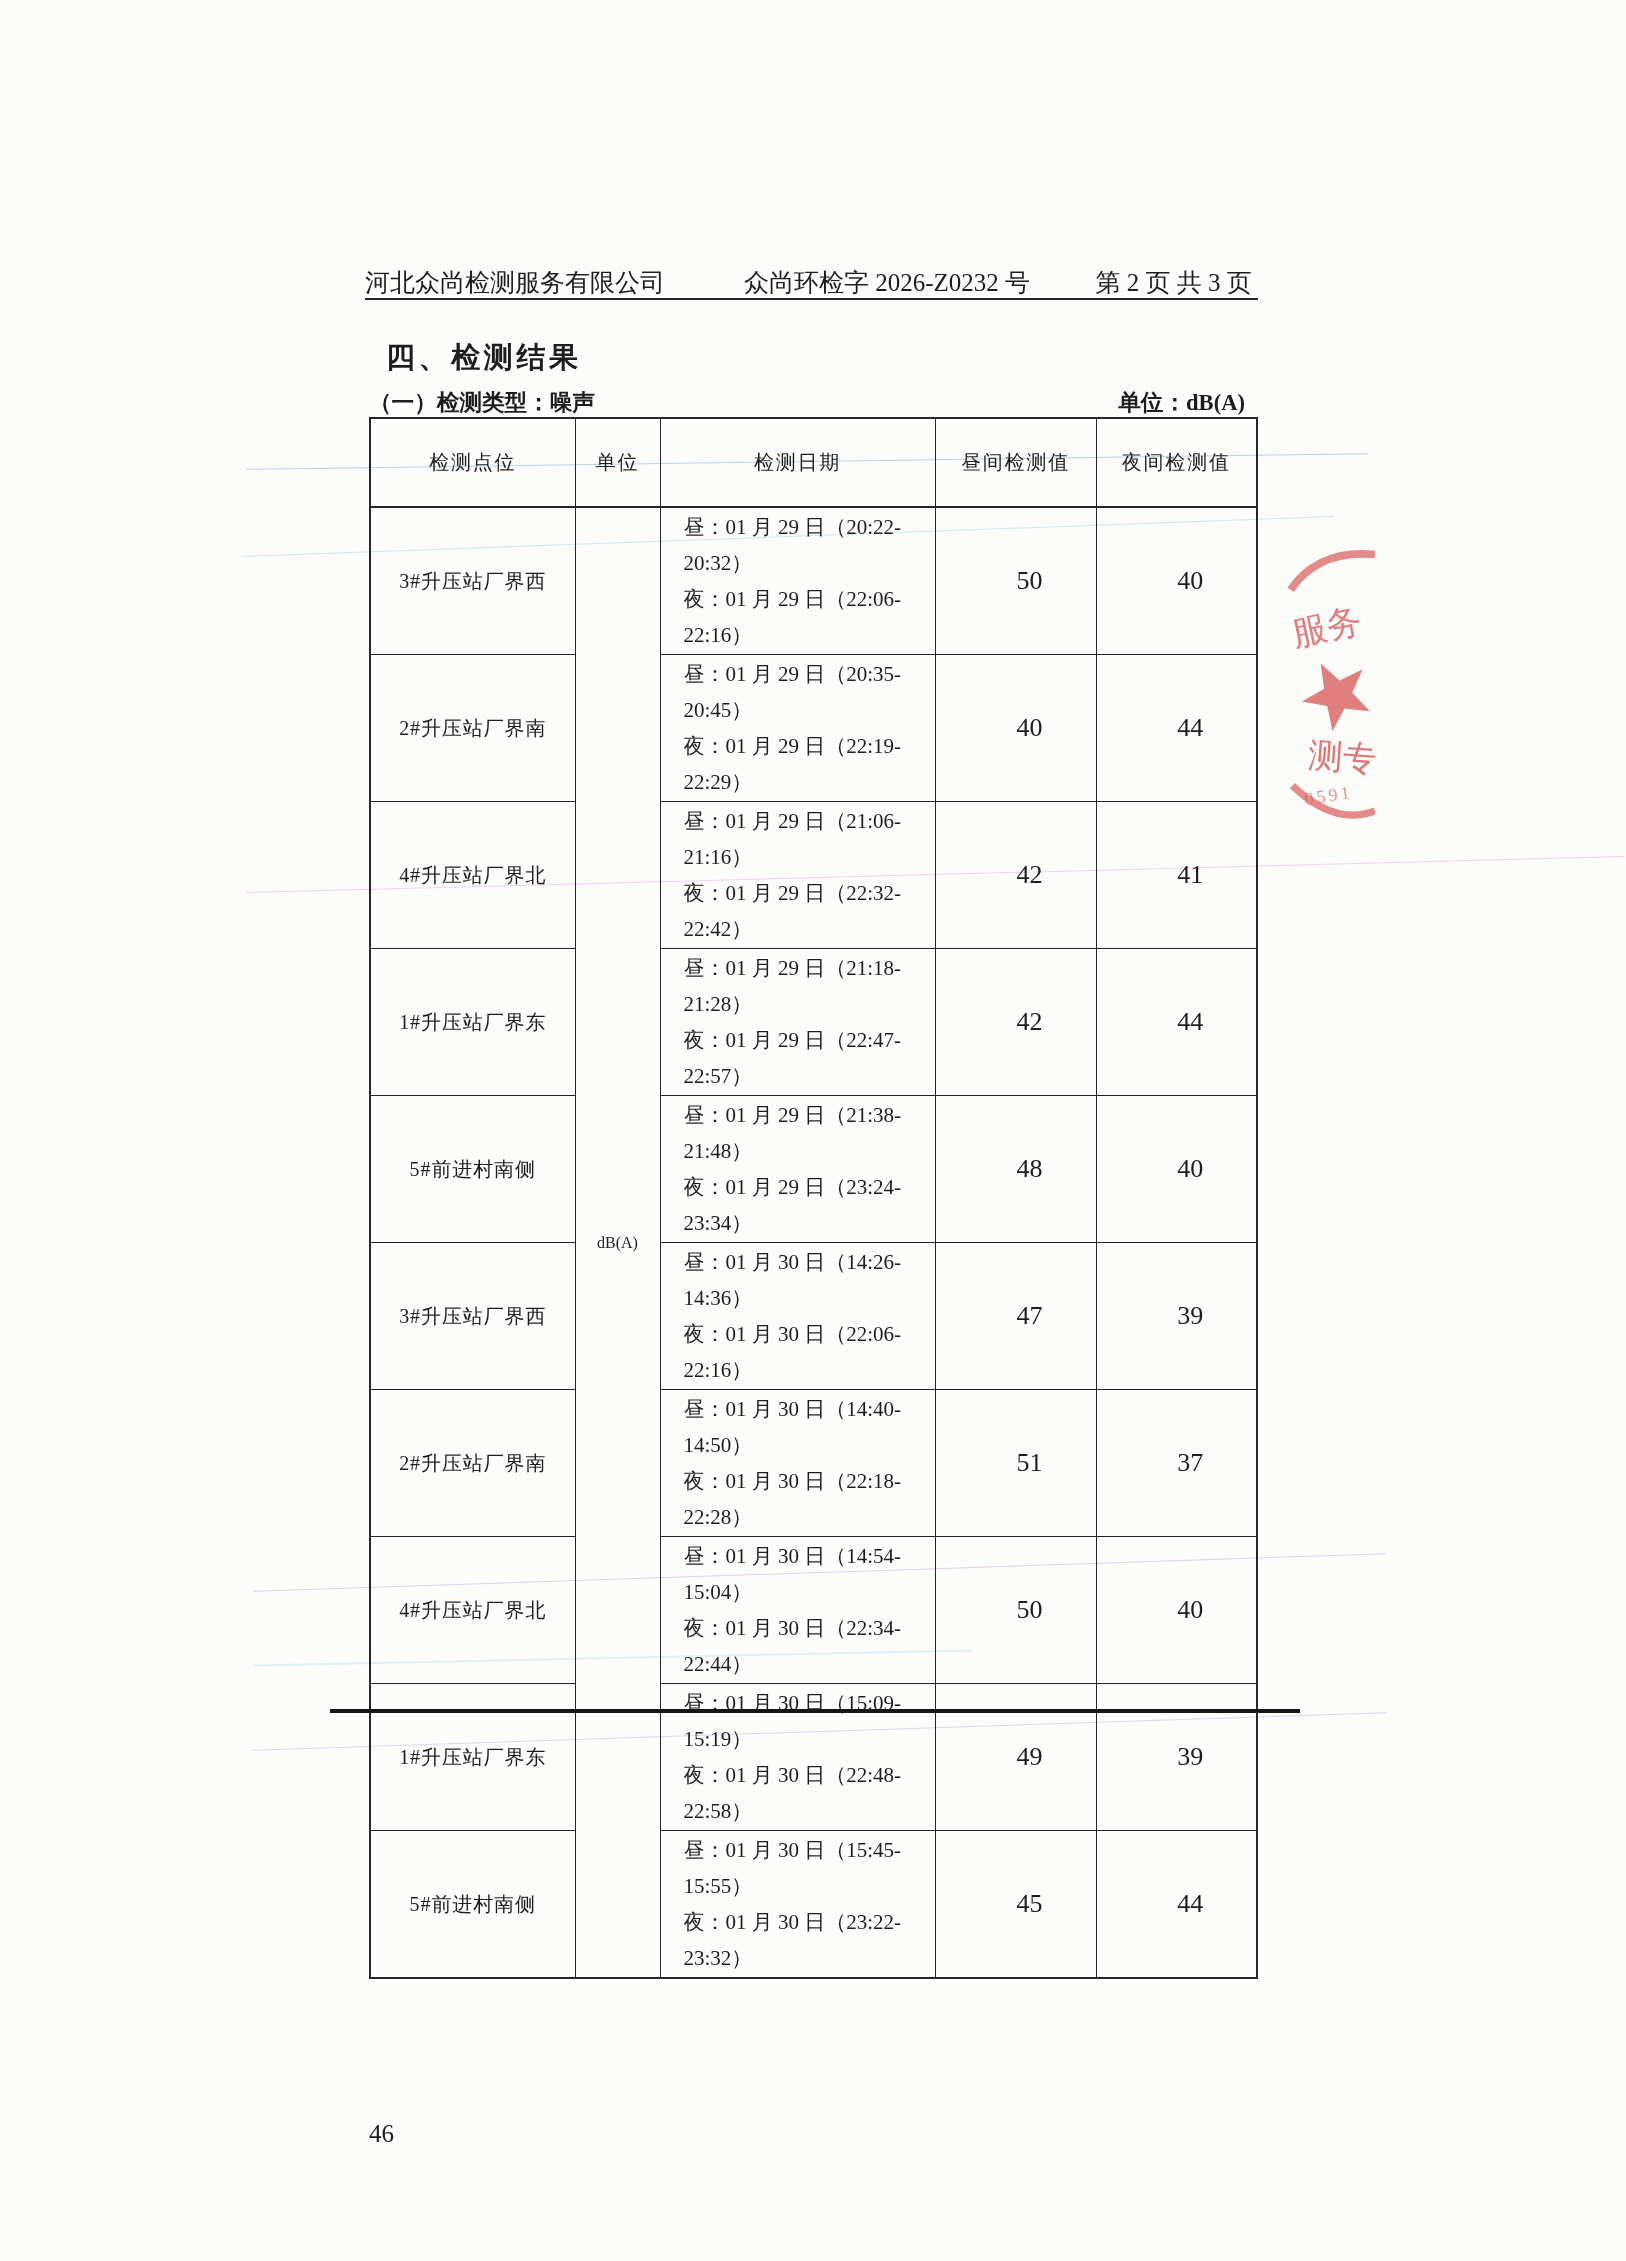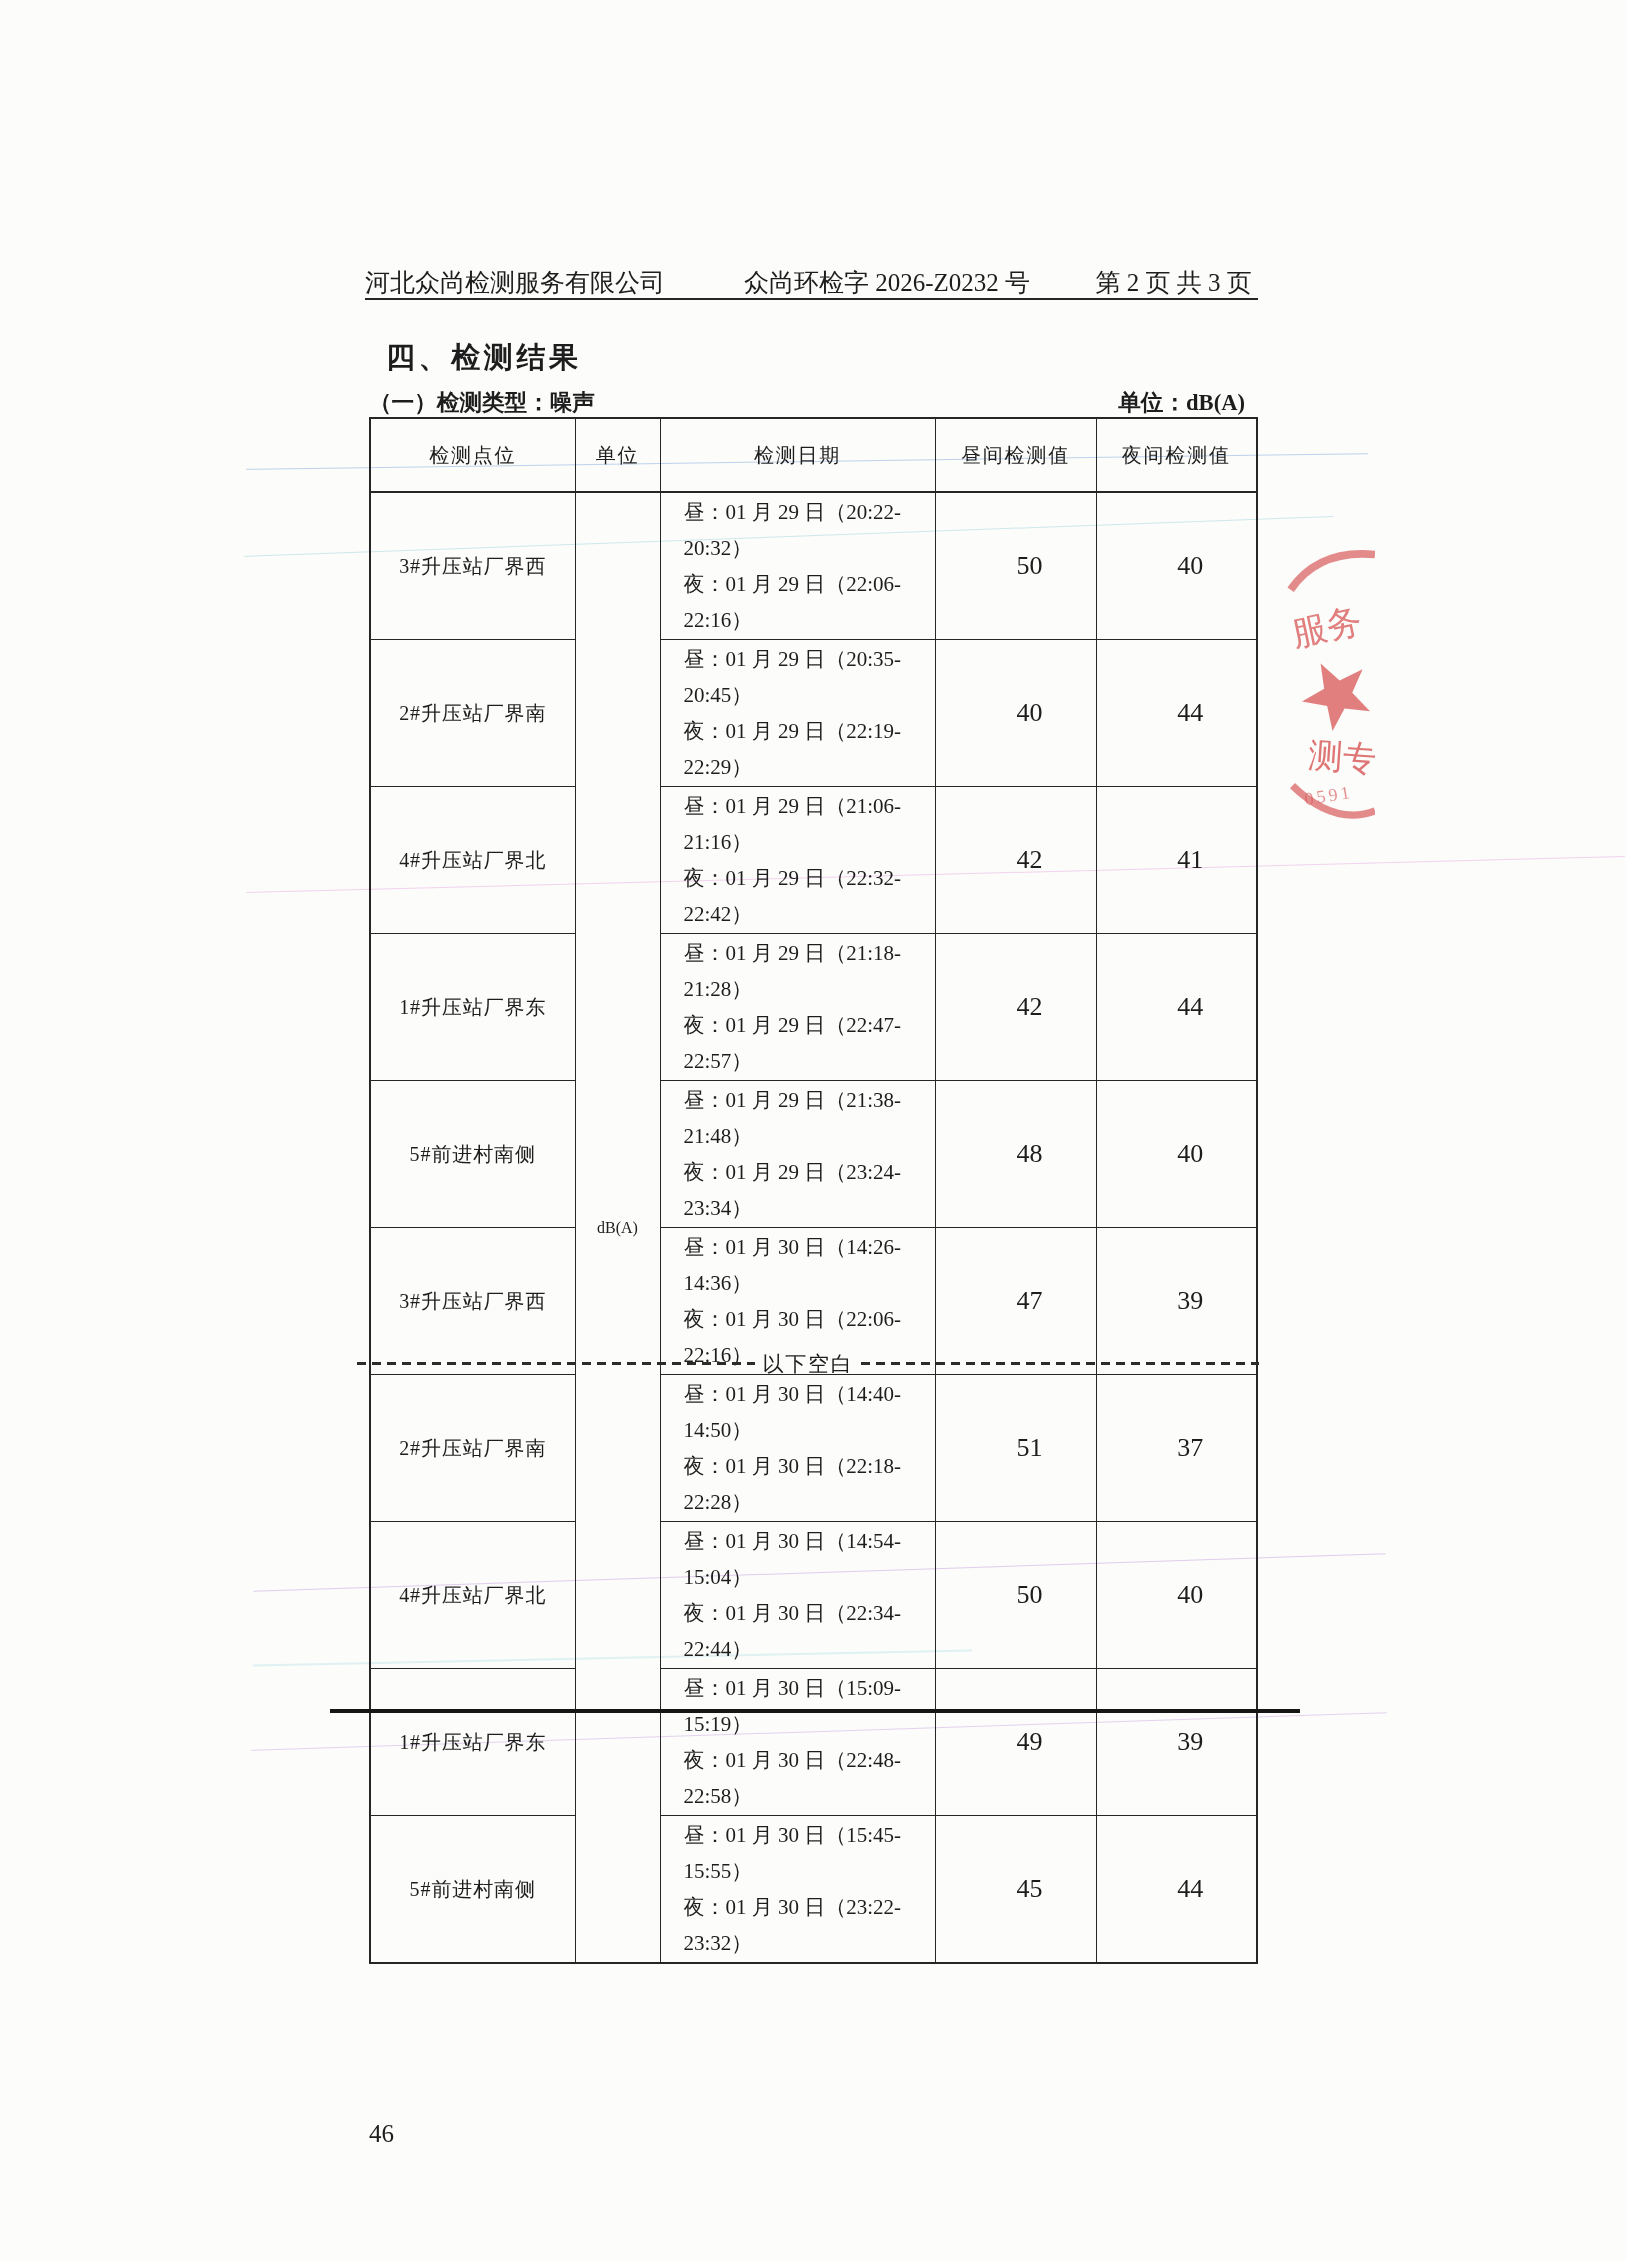--- a/index.html
+++ b/index.html
@@ -36,21 +36,21 @@
   
   table.results{
     position:absolute; left:369px; top:417px; width:888px;
     border-collapse:collapse; table-layout:fixed;
     font-size:20px; color:#1d1d1d;
   }
   table.results{border:2.3px solid #262626;}
   table.results th{border:1.4px solid #262626; border-bottom:2.3px solid #262626; font-weight:normal; font-size:20px; letter-spacing:1.8px;}
   table.results td{border:1.4px solid #262626; vertical-align:middle;}
   table.results tbody td{border-top:1.8px solid #262626;}
-  thead tr{height:74px;}
+  thead tr{height:89px;}
   tbody tr{height:84px;}
   td.pt{text-align:center; letter-spacing:0.9px;}
   td.unit{text-align:center; font-size:16px;}
   td.date{text-align:left; padding-left:23px; font-size:21px; line-height:36px;}
   td.val{text-align:center; font-size:26px;padding-left:29px;}
 
   
   .blank-row{position:absolute; left:357px; top:1351px; width:902px; height:25px;
              display:flex; align-items:center; gap:7.2px; font-size:21px; letter-spacing:1.8px;}
   .dash{flex:1; height:3.2px;
@@ -198,25 +198,20 @@
           <td class="date">
             <div>昼：01 月 30 日（15:45-15:55）</div>
             <div>夜：01 月 30 日（23:22-23:32）</div>
           </td>
           <td class="val">45</td>
           <td class="val">44</td>
         </tr>
       </tbody>
     </table>
 
-    <div class="blank-row">
-      <div class="dash"></div>
-      <span>以下空白</span>
-      <div class="dash"></div>
-    </div>
 
     <div class="bottom-rule"></div>
 
     <div class="page-number">46</div>
   </div>
 
   <div class="stamp-clip">
     <svg width="88" height="283" viewBox="0 0 195 625" xmlns="http://www.w3.org/2000/svg">
       <g fill="none" stroke="#d95f5f">
         <path d="M 8 118 Q 70 28 195 40" stroke-width="17" opacity="0.72"></path>

